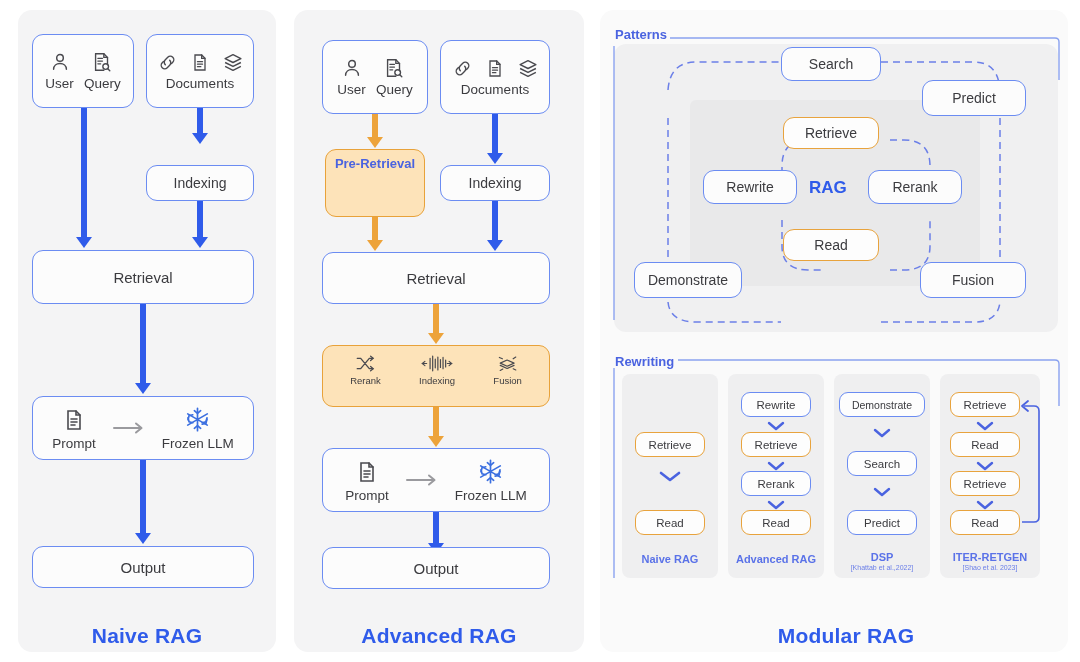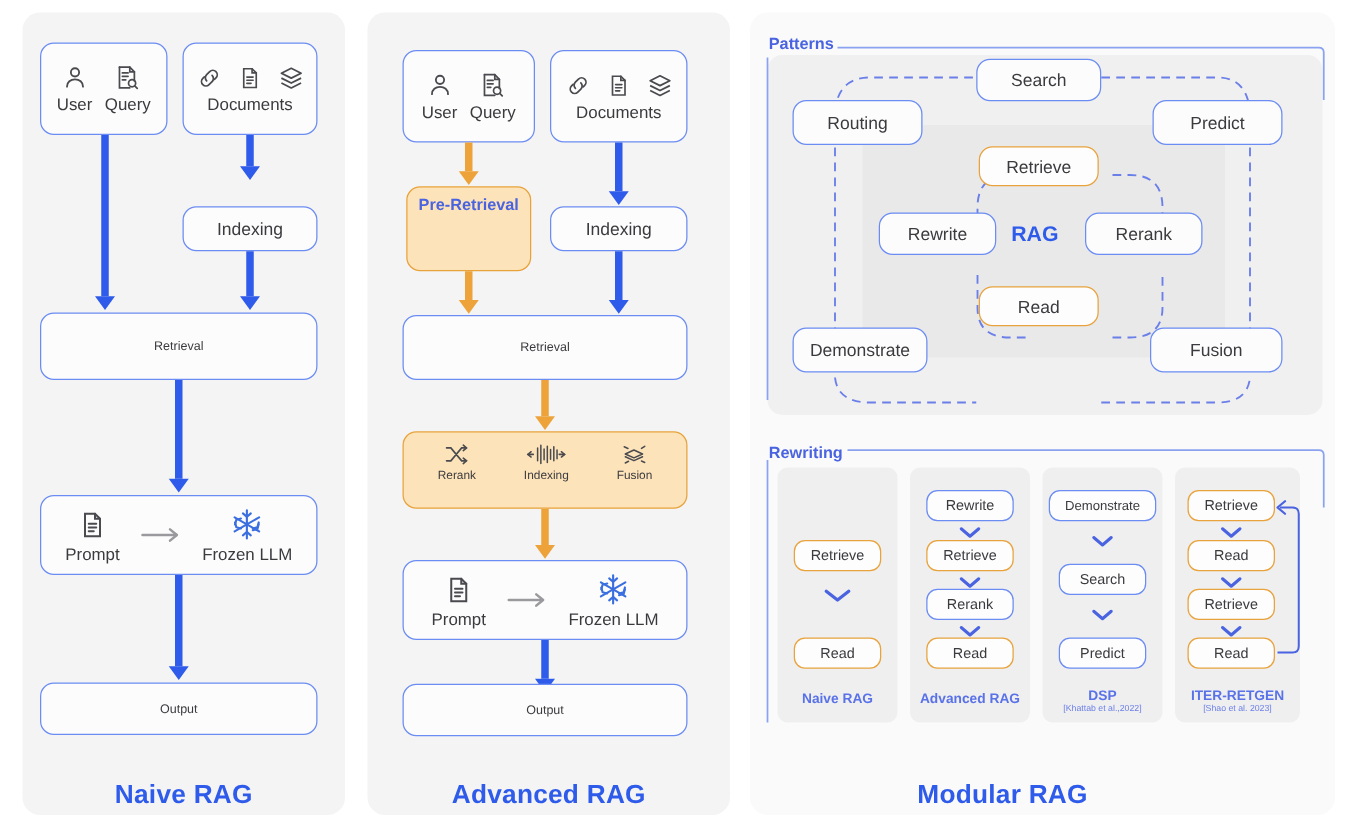--- a/index.html
+++ b/index.html
@@ -36,21 +36,21 @@
     border: 1.6px solid #6b8cf2;
     border-radius: 11px;
     display: flex; align-items: center; justify-content: center;
     color: #3b3b3f; font-size: 14px;
     text-align: center;
   }
   .nbox.orange {
     border-color: #e8a33d;
     background: #fdeac4;
   }
-  .nbox.wide { font-size: 10px; }
+  .nbox.wide { font-size: 15px; }
 
   
   .icon-row { display: flex; align-items: flex-end; justify-content: center; gap: 14px; width:100%; }
   .icon-cell { display: flex; flex-direction: column; align-items: center; gap: 3px; }
   .icon-cell .lbl { font-size: 13.5px; color: #3b3b3f; }
   .glyphs { display:flex; gap: 12px; align-items:center; justify-content:center; }
 
   svg.ico { display:block; }
 
   
@@ -429,23 +429,20 @@
 
       <path d="M182 200 V226 Q182 250 208 250 H222"></path>
 
       <path d="M290 250 H304 Q330 250 330 226 V200"></path>
     </g>
   </svg>
 
   <div class="nbox" style="left:781px; top:47px; width:100px; height:34px;">
     <span>Search</span>
   </div>
-  <div class="nbox" style="left:634px; top:80px; width:104px; height:36px;">
-    <span>Routing</span>
-  </div>
   <div class="nbox" style="left:922px; top:80px; width:104px; height:36px;">
     <span>Predict</span>
   </div>
   <div class="nbox" style="left:634px; top:262px; width:108px; height:36px;">
     <span>Demonstrate</span>
   </div>
   <div class="nbox" style="left:920px; top:262px; width:106px; height:36px;">
     <span>Fusion</span>
   </div>
 
@@ -547,15 +544,15 @@
     <span>Read</span>
   </div>
 
   <svg style="position:absolute; left:1010px; top:385px; width:40px; height:150px; pointer-events:none;">
     <path d="M12 137 H24 Q29 137 29 132 V26 Q29 21 24 21 H14" stroke="#4a63e0" stroke-width="1.6" fill="none"></path>
     <path d="M18 16 L12 21 L18 26" stroke="#4a63e0" stroke-width="1.8" fill="none" stroke-linecap="round" stroke-linejoin="round"></path>
   </svg>
   <div class="pat-name" style="left:940px; top:551px; width:100px;">ITER-RETGEN</div>
   <div class="pat-cite" style="left:940px; top:564px; width:100px;">[Shao et al. 2023]</div>
 
-  <div class="panel-title" style="left:568px; width:468px;">Modular RAG</div>
+  <div class="panel-title" style="left:612px; width:468px;">Modular RAG</div>
 
 </div>
 
 </body></html>

